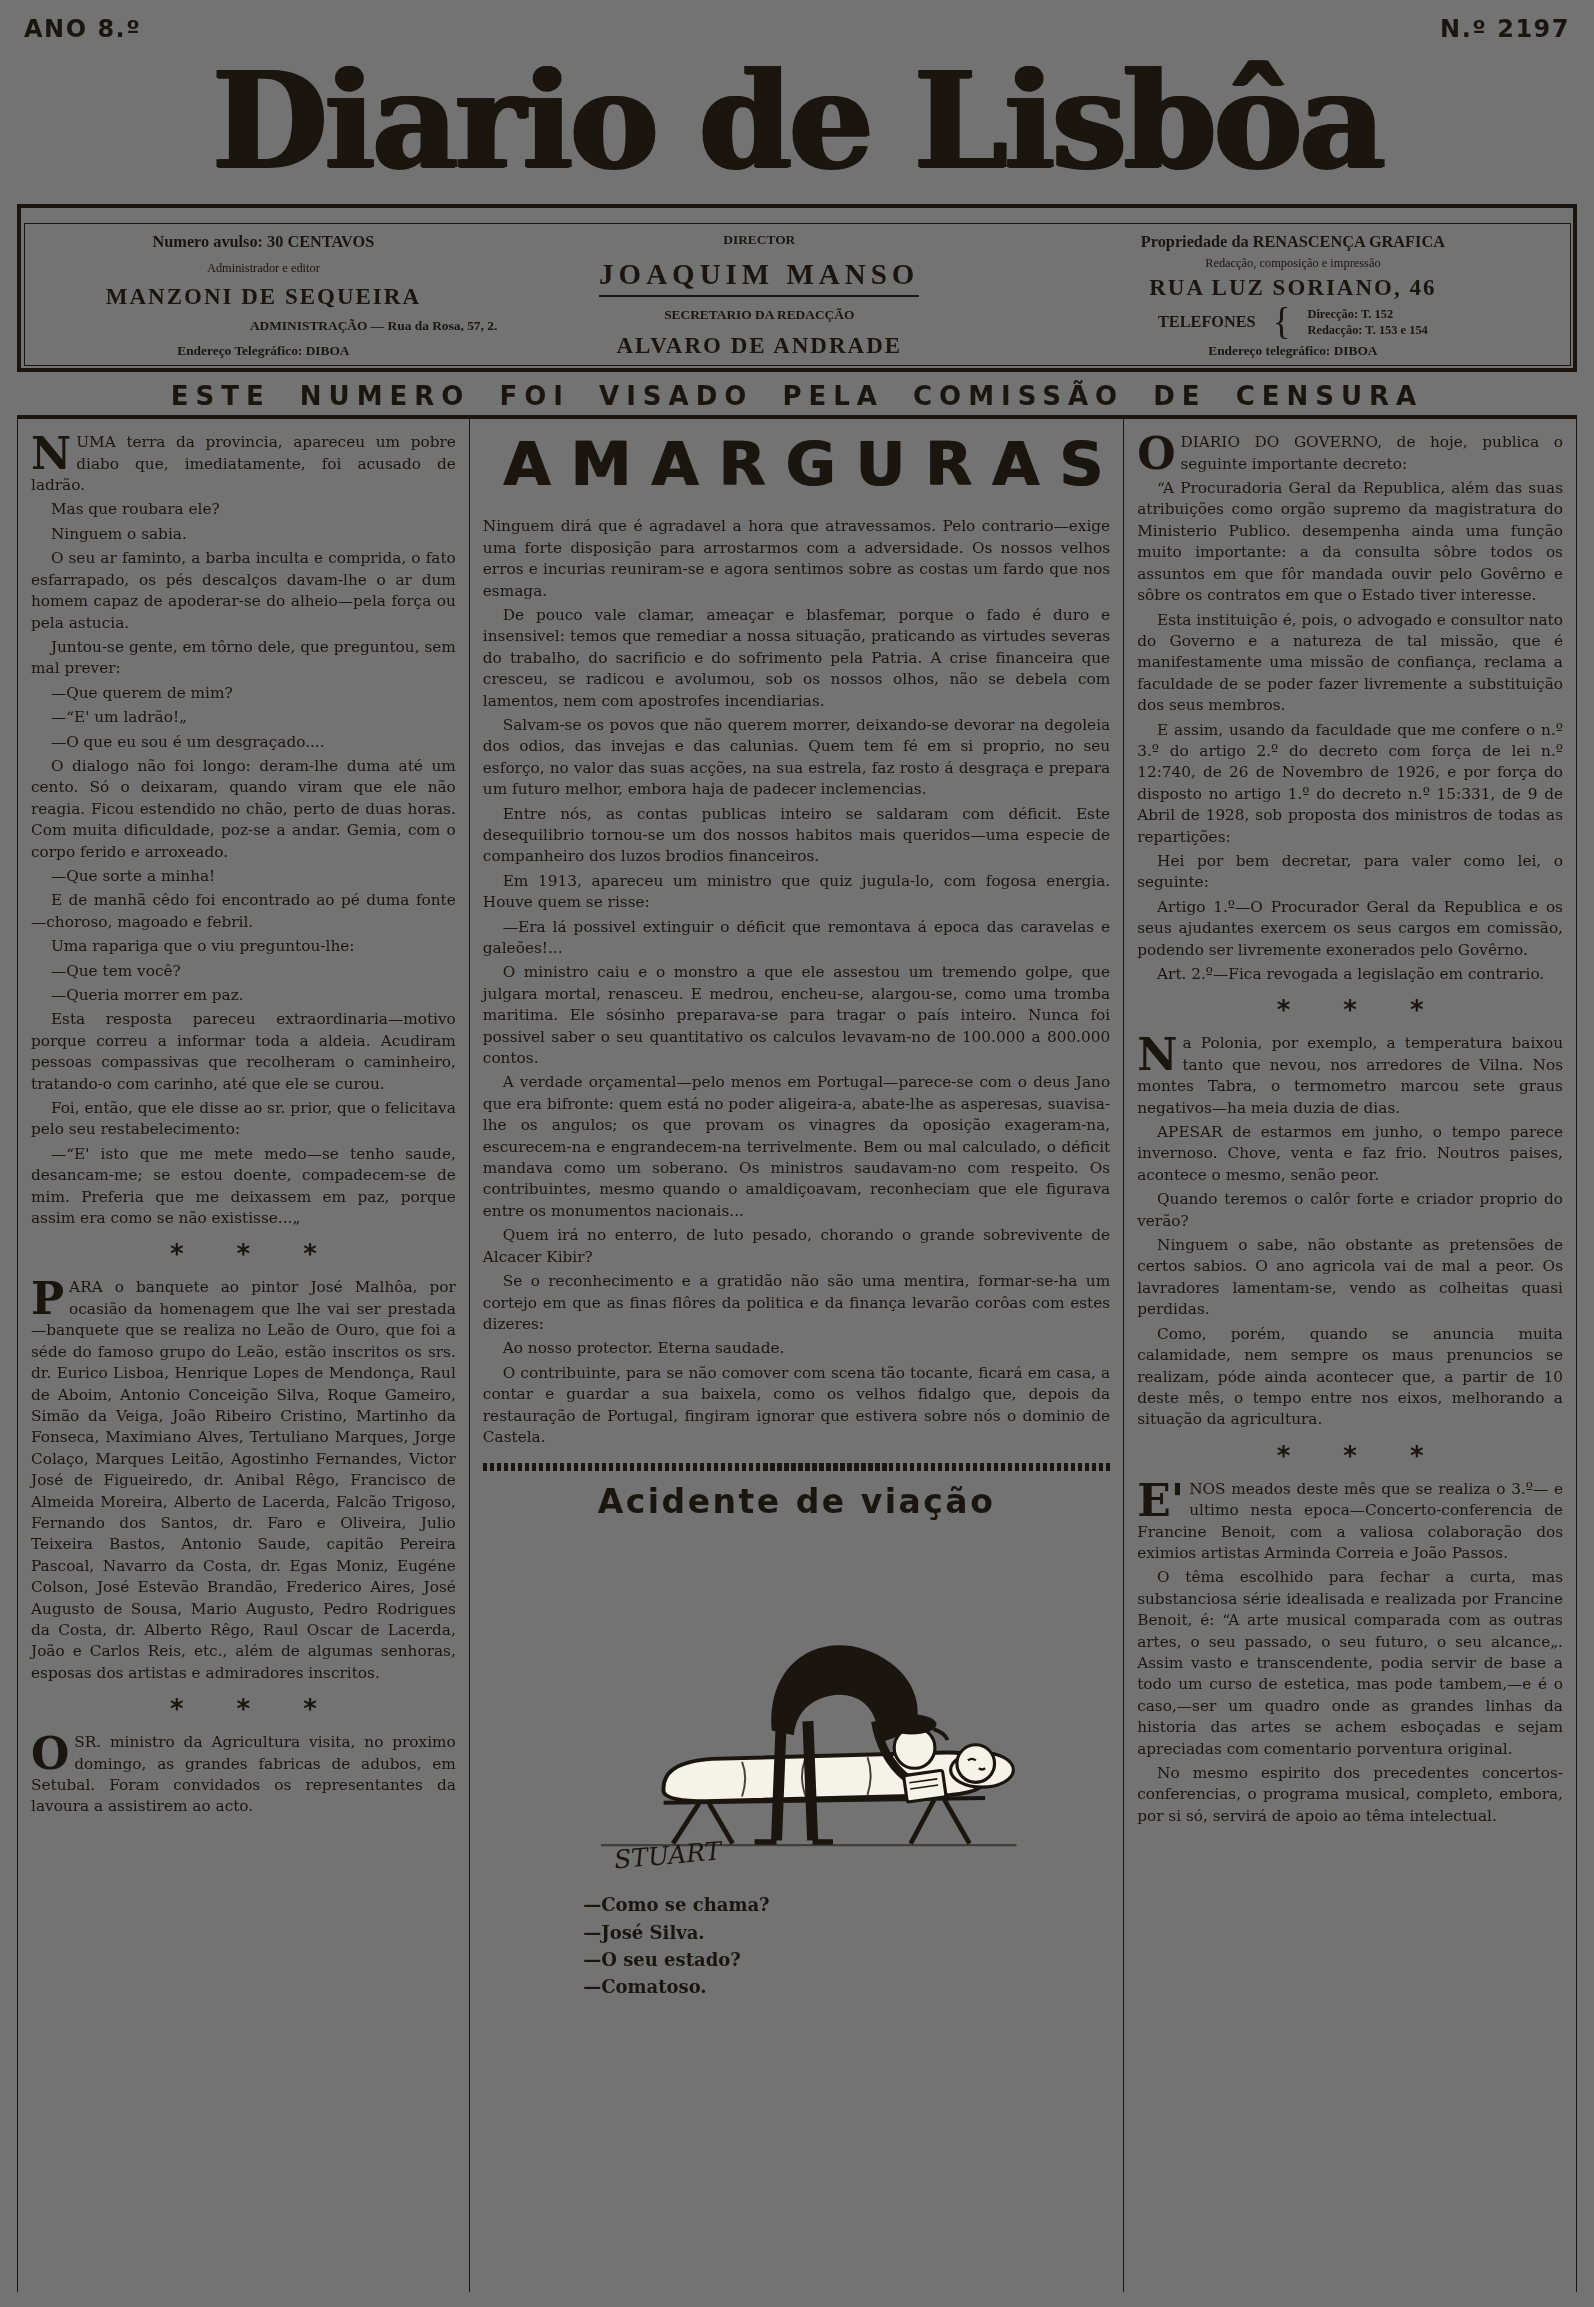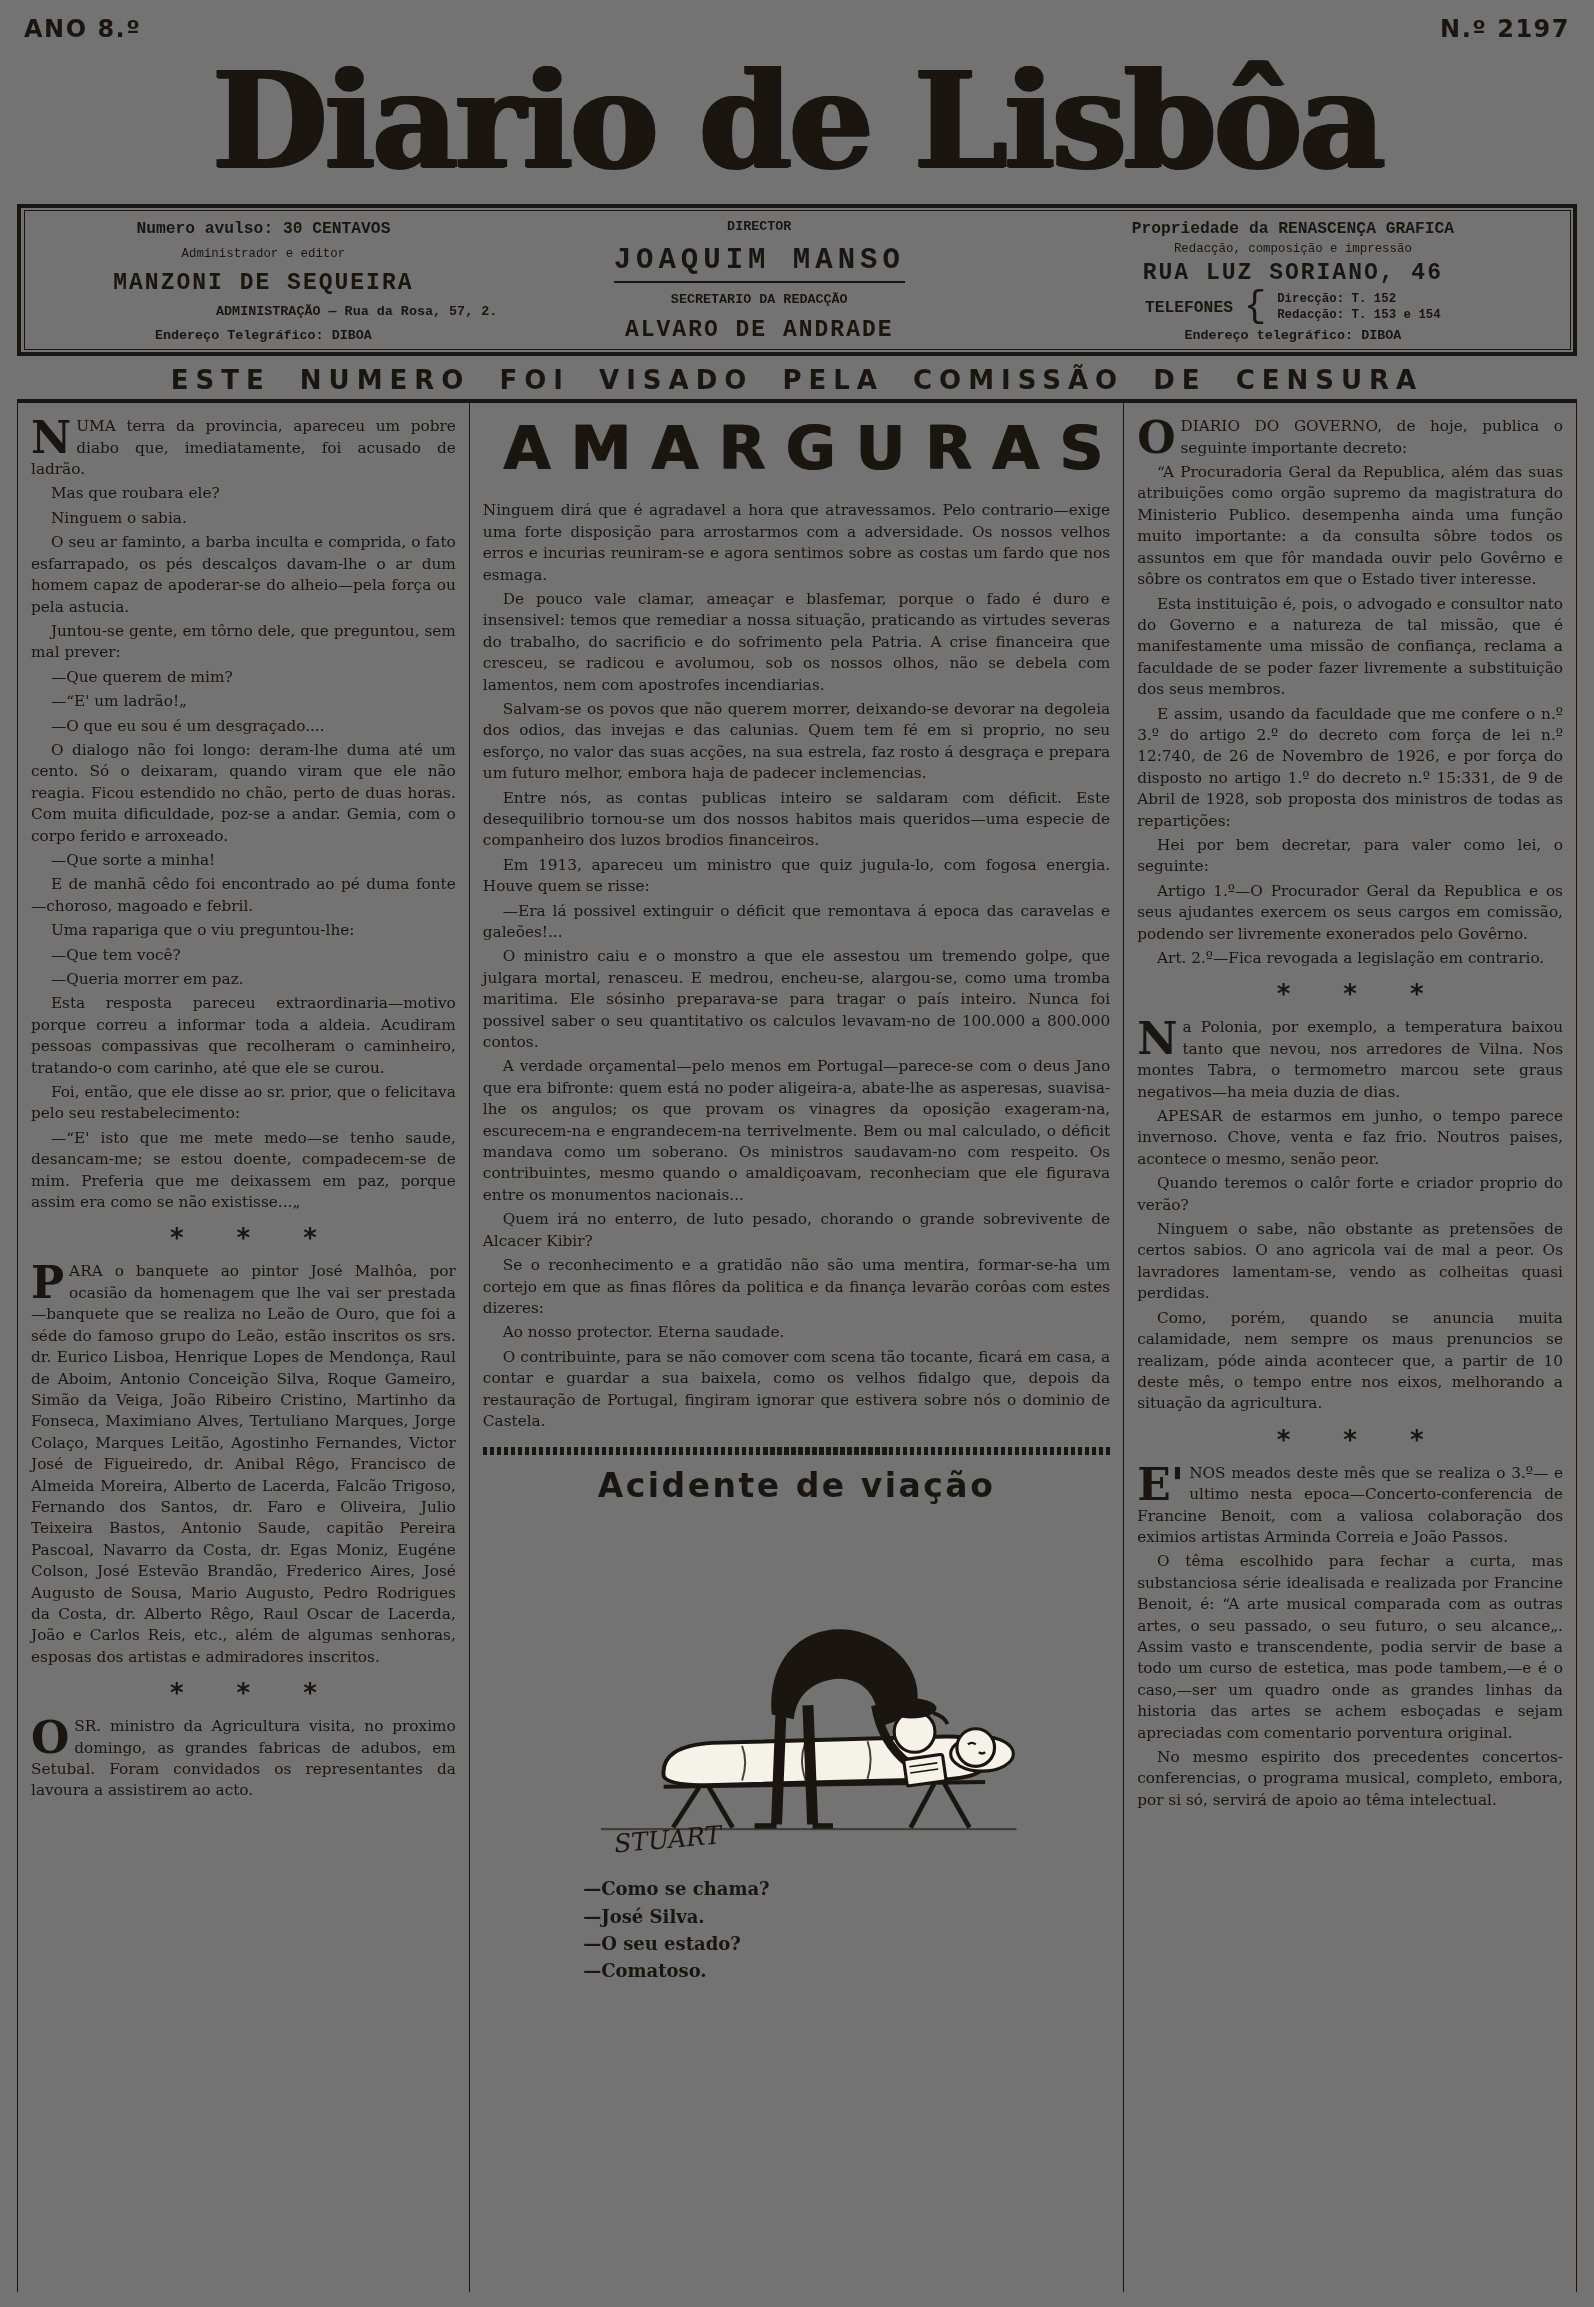--- a/index.html
+++ b/index.html
@@ -27,35 +27,35 @@
   .masthead {
     margin: 3px 0 9px; text-align: center;
     font-family: "DejaVu Serif", serif; font-weight: bold;
     font-size: 133px; line-height: 1.12; letter-spacing: -3px;
     text-shadow: 2.5px 0 0, -1.5px 0 0, 0 1px 0;
   }
   
   .infobox { border: 4px solid #1a160f; padding: 2.5px; }
   .infobox-inner {
     border: 1.5px solid #1a160f; display: flex; gap: 13px;
-    padding: 8px 5px 6px; font-family: Liberation Mono, monospace;
+    padding: 8px 5px 6px; font-family: Liberation Serif, serif; margin-top: 13px;
   }
   .ib-col { display: flex; flex-direction: column; justify-content: space-between;
     gap: 4px; text-align: center; }
   .ib-left { width: 31%; }
   .ib-center { width: 33%; }
   .ib-right { width: 36%; }
   .ib-xs { font-size: 12.4px; }
   .ib-sm { font-size: 13.4px; font-weight: bold; }
   .ib-md { font-size: 16.3px; font-weight: bold; }
   .ib-lg { font-size: 23px; font-weight: bold; letter-spacing: 2px; }
   .ib-xl { font-size: 29px; font-weight: bold; letter-spacing: 5px; }
   .ib-underline { display: inline-block; border-bottom: 2px solid #1a160f; padding-bottom: 4px; }
   .ib-left-align { text-align: right; }
-  .ib-phones { display: flex; justify-content: center; align-items: center; gap: 11px; }
+  .ib-phones { display: flex; justify-content: center; align-items: center; gap: 17px; }
   .ib-brace { font-size: 37px; font-weight: normal; line-height: 0.9; }
   .ib-phone-lines { text-align: left; font-size: 12.4px; font-weight: bold; line-height: 1.3; }
   
   .censor {
     text-align: center; font-family: "DejaVu Sans", sans-serif; font-weight: bold;
     font-size: 26px; letter-spacing: 7px; word-spacing: 13px;
     padding: 9px 0 4px; border-bottom: 4.5px solid #1a160f;
   }
   
   .columns {

